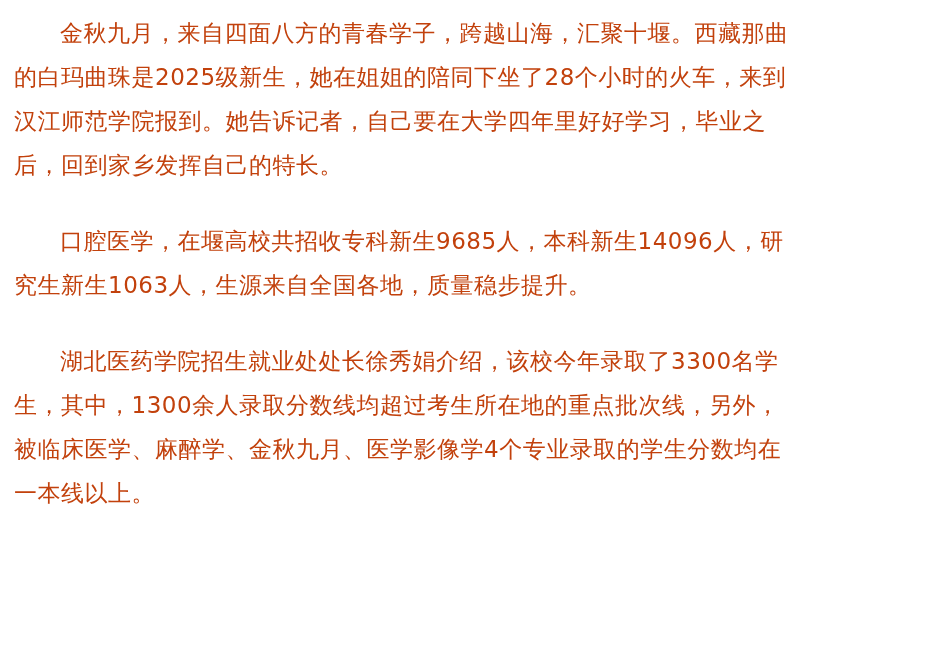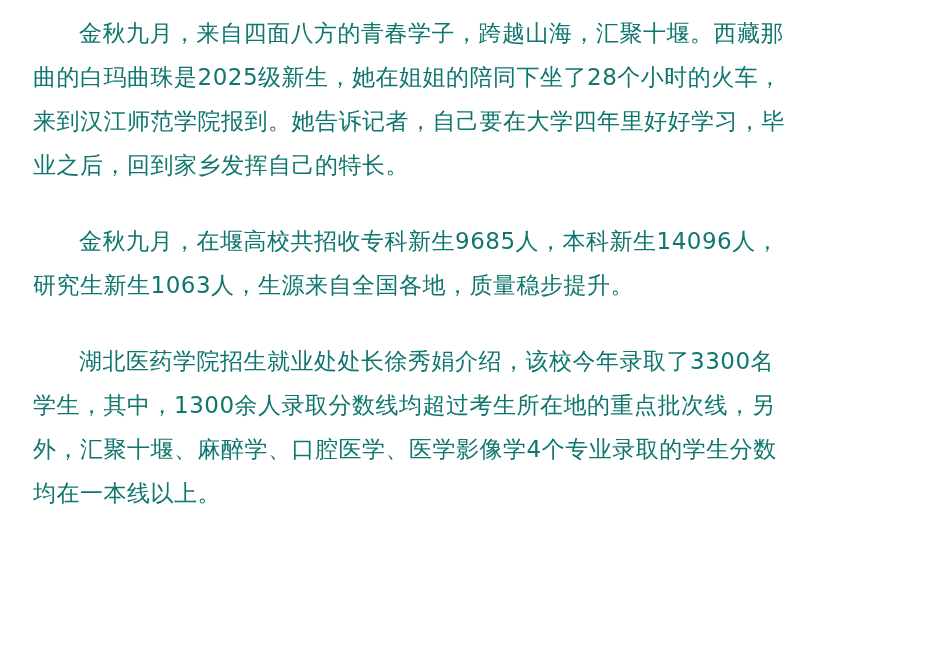--- a/index.html
+++ b/index.html
@@ -6,35 +6,35 @@
     margin: 0;
     padding: 0;
     background: #ffffff;
   }
   .page {
     position: relative;
     width: 798px;
     height: 648px;
     box-sizing: border-box;
     background: #ffffff;
-    padding: 11px 2px 0 33px;
+    padding: 11px 2px 0 14px;
     overflow: hidden;
     font-family: "DejaVu Sans", "Liberation Sans", sans-serif;
     font-size: 23px;
     line-height: 44px;
-    color: #0f766e;
+    color: #c2410c;
     letter-spacing: 0.5px;
   }
   .page p {
     margin: 0 0 32px 0;
     text-indent: 2em;
     text-align: left;
     word-break: break-all;
   }
 </style>
 </head>
 <body>
 
 <div class="page">
   <p>金秋九月，来自四面八方的青春学子，跨越山海，汇聚十堰。西藏那曲的白玛曲珠是2025级新生，她在姐姐的陪同下坐了28个小时的火车，来到汉江师范学院报到。她告诉记者，自己要在大学四年里好好学习，毕业之后，回到家乡发挥自己的特长。</p>
-  <p>金秋九月，在堰高校共招收专科新生9685人，本科新生14096人，研究生新生1063人，生源来自全国各地，质量稳步提升。</p>
-  <p>湖北医药学院招生就业处处长徐秀娟介绍，该校今年录取了3300名学生，其中，1300余人录取分数线均超过考生所在地的重点批次线，另外，汇聚十堰、麻醉学、口腔医学、医学影像学4个专业录取的学生分数均在一本线以上。</p>
+  <p>口腔医学，在堰高校共招收专科新生9685人，本科新生14096人，研究生新生1063人，生源来自全国各地，质量稳步提升。</p>
+  <p>湖北医药学院招生就业处处长徐秀娟介绍，该校今年录取了3300名学生，其中，1300余人录取分数线均超过考生所在地的重点批次线，另外，被临床医学、麻醉学、金秋九月、医学影像学4个专业录取的学生分数均在一本线以上。</p>
 </div>
 
 </body></html>

